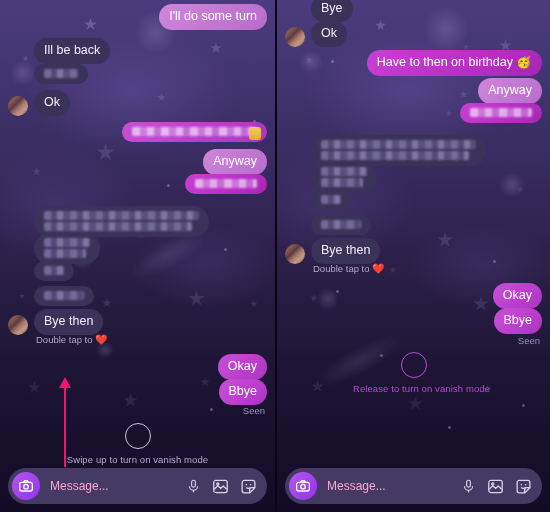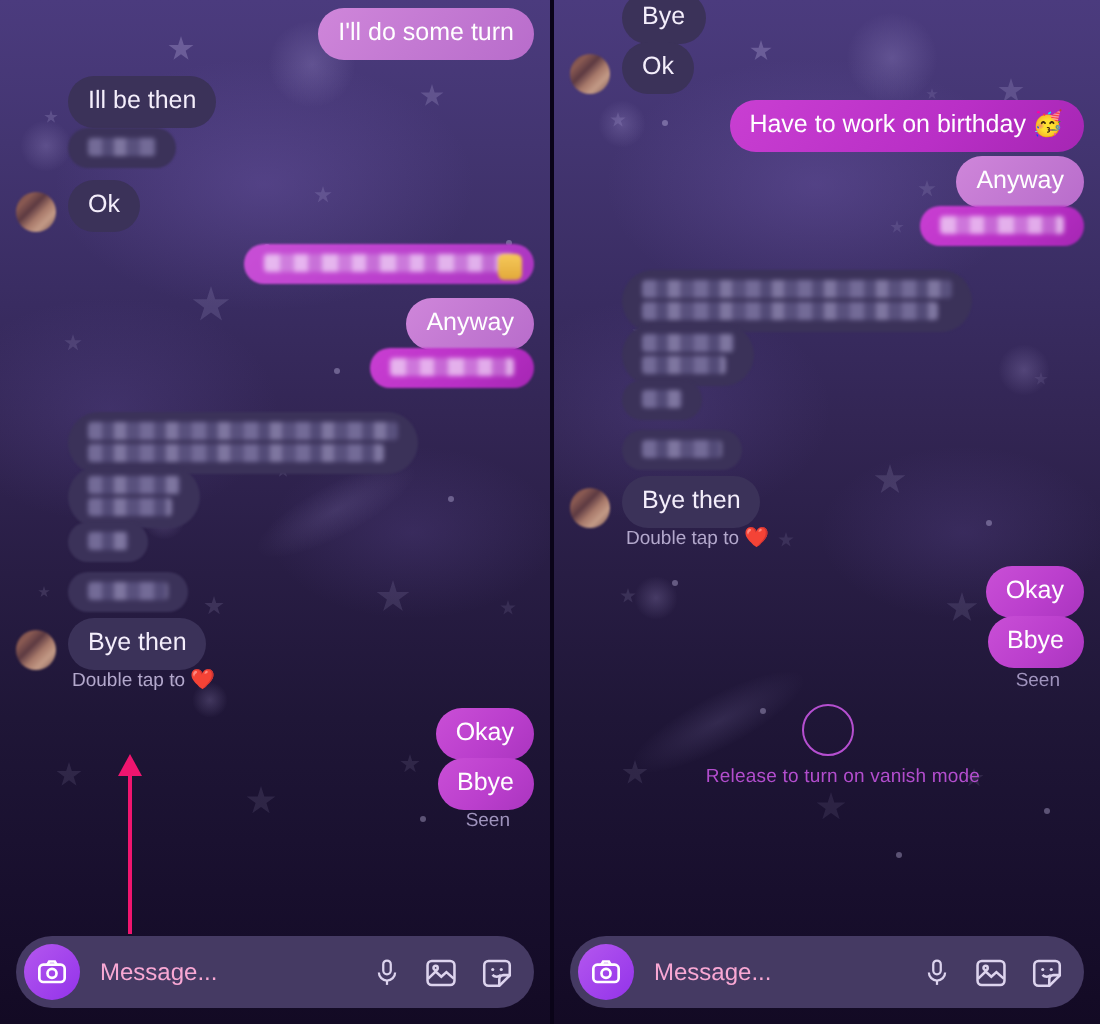--- a/index.html
+++ b/index.html
@@ -120,21 +120,21 @@
     filter: blur(0.6px);
   }
 
   .meta {
     position: absolute;
     font-size: 9.5px;
     color: #b3a8cc;
     white-space: nowrap;
   }
   .meta .heart { color: #e8453c; font-size: 10px; }
-  .seen { position: absolute; font-size: 9.5px; color: #9f93bd; right: 20px; }
+  .seen { position: absolute; font-size: 9.5px; color: #9f93bd; right: 10px; }
 
   
   .vanish { position: absolute; left: 0; right: 0; text-align: center; }
   .vanish-ring {
     width: 26px; height: 26px; border-radius: 50%;
     border: 1.6px solid rgba(235,228,250,0.85);
     margin: 0 auto;
   }
   .vanish-ring.active { border-color: #b54fd0; }
   .vanish-label {
@@ -222,21 +222,21 @@
     </div>
 
     <div class="chat">
 
       <div class="row right" style="top:4px;">
         <div class="bubble snd">I'll do some turn</div>
       </div>
 
       <div class="row left" style="top:38px;">
         <div class="avatar-spacer"></div>
-        <div class="bubble rcv">Ill be then</div>
+        <div class="bubble rcv">Ill be back</div>
       </div>
 
       <div class="row left" style="top:64px;">
         <div class="avatar-spacer"></div>
         <div class="bubble rcv blurred">
           <span class="censor dark" style="width:34px;"></span>
         </div>
       </div>
 
       <div class="row left" style="top:90px;">
@@ -310,20 +310,24 @@
       </div>
 
       <div class="seen" style="top:405px;">Seen</div>
     </div>
 
     <div class="swipe-arrow">
       <div class="head"></div>
       <div class="shaft"></div>
     </div>
 
+    <div class="vanish" style="top:423px;">
+      <div class="vanish-ring"></div>
+      <div class="vanish-label">Swipe up to turn on vanish mode</div>
+    </div>
 
     <div class="composer">
       <div class="cam-btn">
         <svg width="16" height="16" viewBox="0 0 24 24" fill="none" stroke="#ffffff" stroke-width="2">
           <rect x="2.5" y="6.5" width="19" height="13" rx="3"></rect>
           <path d="M8.5 6.5l1.4-2.4h4.2l1.4 2.4"></path>
           <circle cx="12" cy="13" r="3.4"></circle>
         </svg>
       </div>
       <div class="msg-input">Message...</div>
@@ -388,21 +392,21 @@
         <div class="avatar-spacer"></div>
         <div class="bubble rcv">Bye</div>
       </div>
 
       <div class="row left" style="top:21px;">
         <div class="avatar"></div>
         <div class="bubble rcv">Ok</div>
       </div>
 
       <div class="row right" style="top:50px;">
-        <div class="bubble snd magenta">Have to work on birthday 🥳</div>
+        <div class="bubble snd magenta">Have to then on birthday 🥳</div>
       </div>
 
       <div class="row right" style="top:78px;">
         <div class="bubble snd">Anyway</div>
       </div>
 
       <div class="row right" style="top:103px;">
         <div class="bubble snd magenta blurred">
           <span class="censor lite" style="width:62px;"></span>
         </div>

